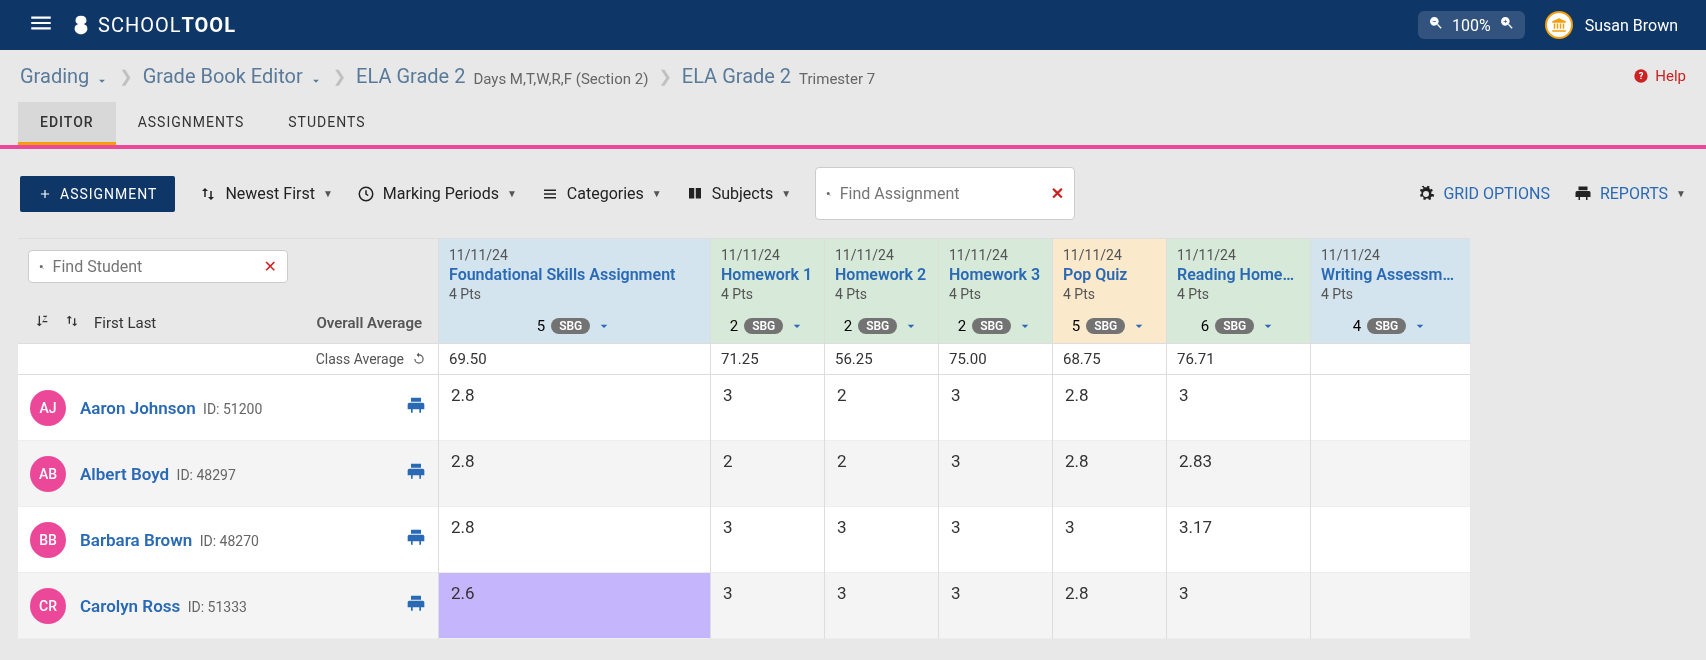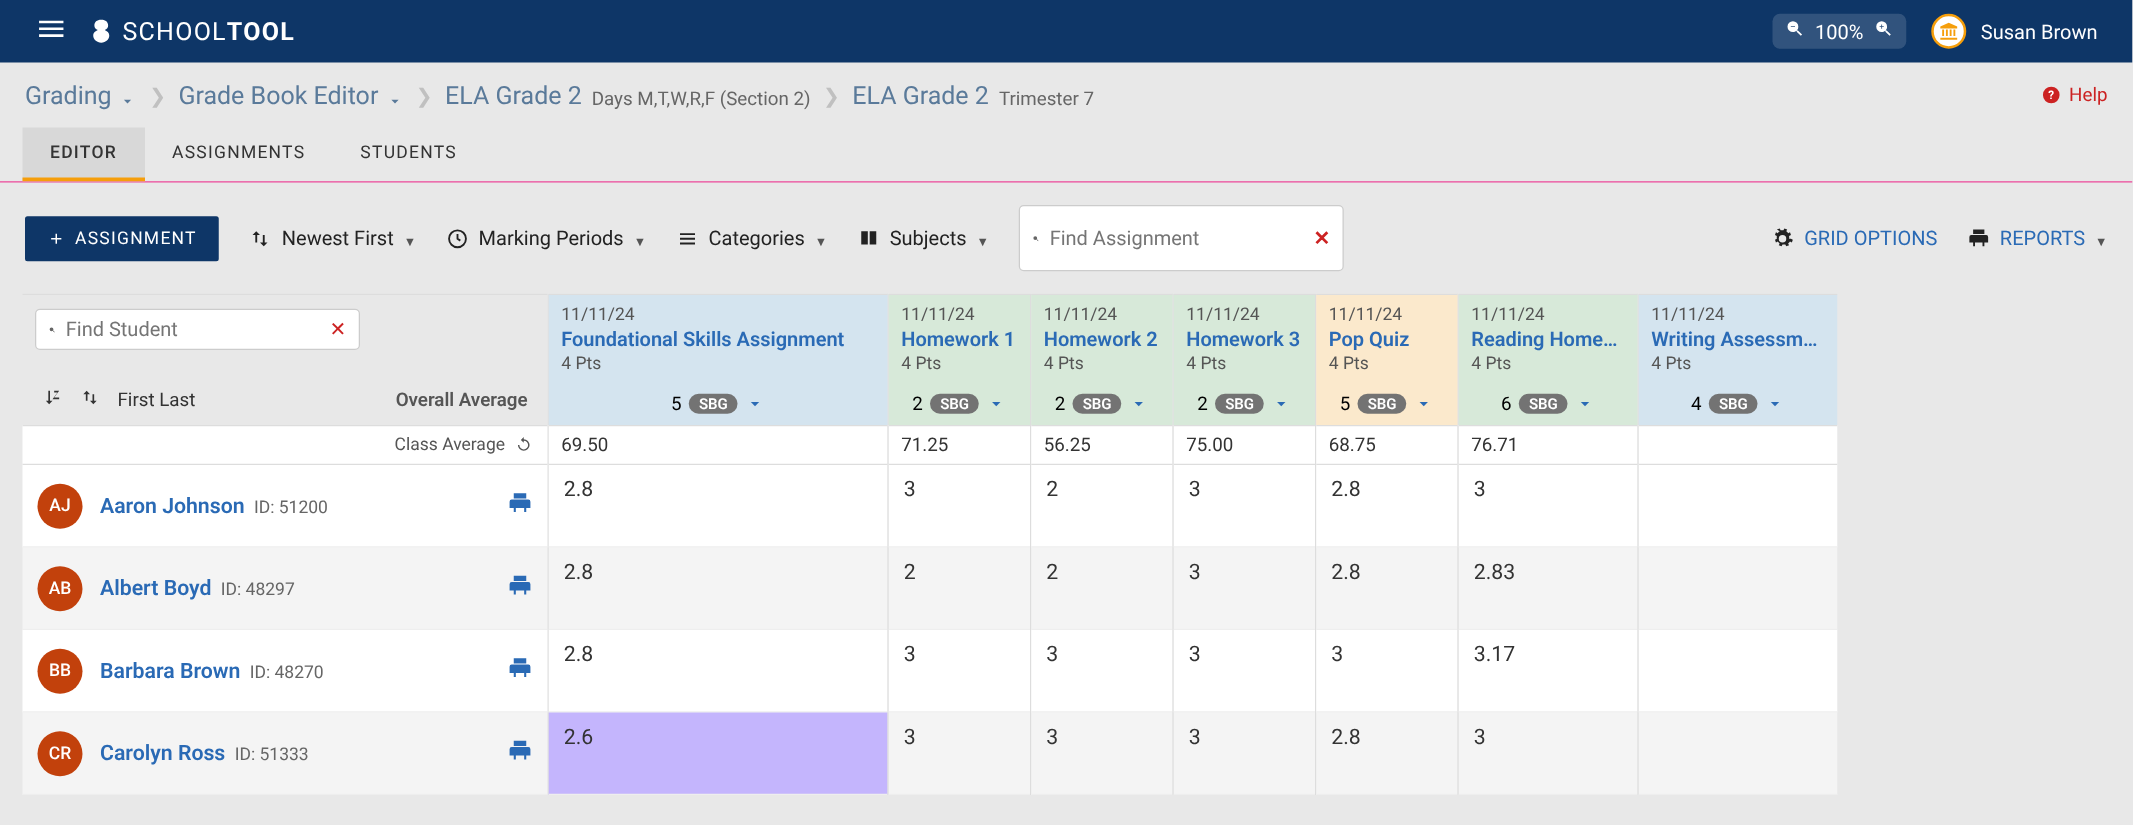--- a/index.html
+++ b/index.html
@@ -14,43 +14,43 @@
 .user-area{display:flex;align-items:center;gap:12px;font-size:16px}
 .avatar{width:28px;height:28px;border-radius:50%;background:#fff;border:2px solid #f59e0b;display:flex;align-items:center;justify-content:center}
 .avatar svg{fill:#f59e0b}
 .breadcrumb{display:flex;align-items:center;padding:14px 20px;gap:10px;color:#5a7a9a;font-size:20px}
 .breadcrumb-item{display:flex;align-items:flex-end;gap:6px;cursor:pointer}
 .breadcrumb-chevron{color:#c0c0c0;font-size:16px}
 .breadcrumb-meta{font-size:15px;color:#666;margin-left:2px}
 .breadcrumb-spacer{flex:1}
 .help-link{color:#c22;font-size:15px;display:flex;align-items:center;gap:6px;cursor:pointer}
 .help-link svg{fill:#c22}
-.tabs{display:flex;padding-left:18px;border-bottom:1px solid #ec4899}
+.tabs{display:flex;padding-left:18px;border-bottom:4px solid #ec4899}
 .tab{padding:12px 22px;font-size:14px;letter-spacing:1px;color:#333;cursor:pointer;background:transparent}
 .tab.active{background:#d8d8d8;border-bottom:3px solid #f59e0b;font-weight:500}
 .toolbar{display:flex;align-items:center;padding:18px 20px;gap:24px}
 .btn-primary{background:#0e3667;color:#fff;border:none;padding:10px 18px;font-size:14px;letter-spacing:1px;display:flex;align-items:center;gap:8px;cursor:pointer;border-radius:2px}
 .btn-primary svg{fill:#fff}
-.toolbar-item{display:flex;align-items:flex-end;gap:8px;font-size:16px;color:#222;cursor:pointer}
+.toolbar-item{display:flex;align-items:center;gap:8px;font-size:16px;color:#222;cursor:pointer}
 .toolbar-item svg{fill:#222}
 .caret{font-size:10px;color:#555}
 .search-box{background:#fff;border:1px solid #ccc;border-radius:4px;padding:16px 10px;display:flex;align-items:center;gap:8px;width:260px}
 .search-box input{border:none;outline:none;font-size:16px;flex:1;color:#666}
 .search-box .clear{color:#c22;cursor:pointer;font-weight:bold}
 .toolbar-spacer{flex:1}
 .grid-area{display:flex;padding:0 0 0 18px}
 .left-col{width:420px;flex-shrink:0}
 .left-head{height:105px;display:flex;flex-direction:column;justify-content:flex-end;padding:8px 10px;border-top:1px solid #ddd}
 .student-search{background:#fff;border:1px solid #ccc;border-radius:4px;padding:6px 10px;display:flex;align-items:center;gap:8px;width:260px;margin-bottom:28px}
 .student-search input{border:none;outline:none;font-size:16px;flex:1}
 .sort-row{display:flex;align-items:center;gap:14px;font-size:15px;color:#333;padding:2px 6px}
 .class-avg-row{height:32px;background:#fff;border-top:1px solid #ddd;border-bottom:1px solid #ddd;display:flex;align-items:center;justify-content:flex-end;padding-right:12px;font-size:14px;color:#555;gap:8px}
 .student-row{height:66px;background:#fff;border-bottom:1px solid #eee;display:flex;align-items:center;padding:0 12px;gap:14px}
 .student-row:nth-child(odd){background:#f5f5f5}
-.initials{width:36px;height:36px;border-radius:50%;background:#c2410c;color:#fff;display:flex;align-items:center;justify-content:center;font-size:14px;font-weight:500}
+.initials{width:36px;height:36px;border-radius:50%;background:#ec4899;color:#fff;display:flex;align-items:center;justify-content:center;font-size:14px;font-weight:500}
 .student-name{color:#2a6ab5;font-size:17px;font-weight:600;cursor:pointer}
 .student-id{color:#666;font-size:14px;margin-left:4px;font-weight:400}
 .print-icon{margin-left:auto;cursor:pointer}
 .print-icon svg{fill:#2a6ab5}
 .assignments-wrap{display:flex;overflow:hidden}
 .assign-col{flex-shrink:0;border-left:1px solid #ddd}
 .assign-head{height:105px;padding:8px 10px;font-size:14px;border-top:1px solid #ddd;position:relative;display:flex;flex-direction:column}
 .assign-date{color:#555;font-size:14px;margin-bottom:2px}
 .assign-name{color:#2a6ab5;font-weight:600;font-size:16px;white-space:nowrap;overflow:hidden;text-overflow:ellipsis}
 .assign-pts{color:#555;font-size:14px;margin-top:2px}

